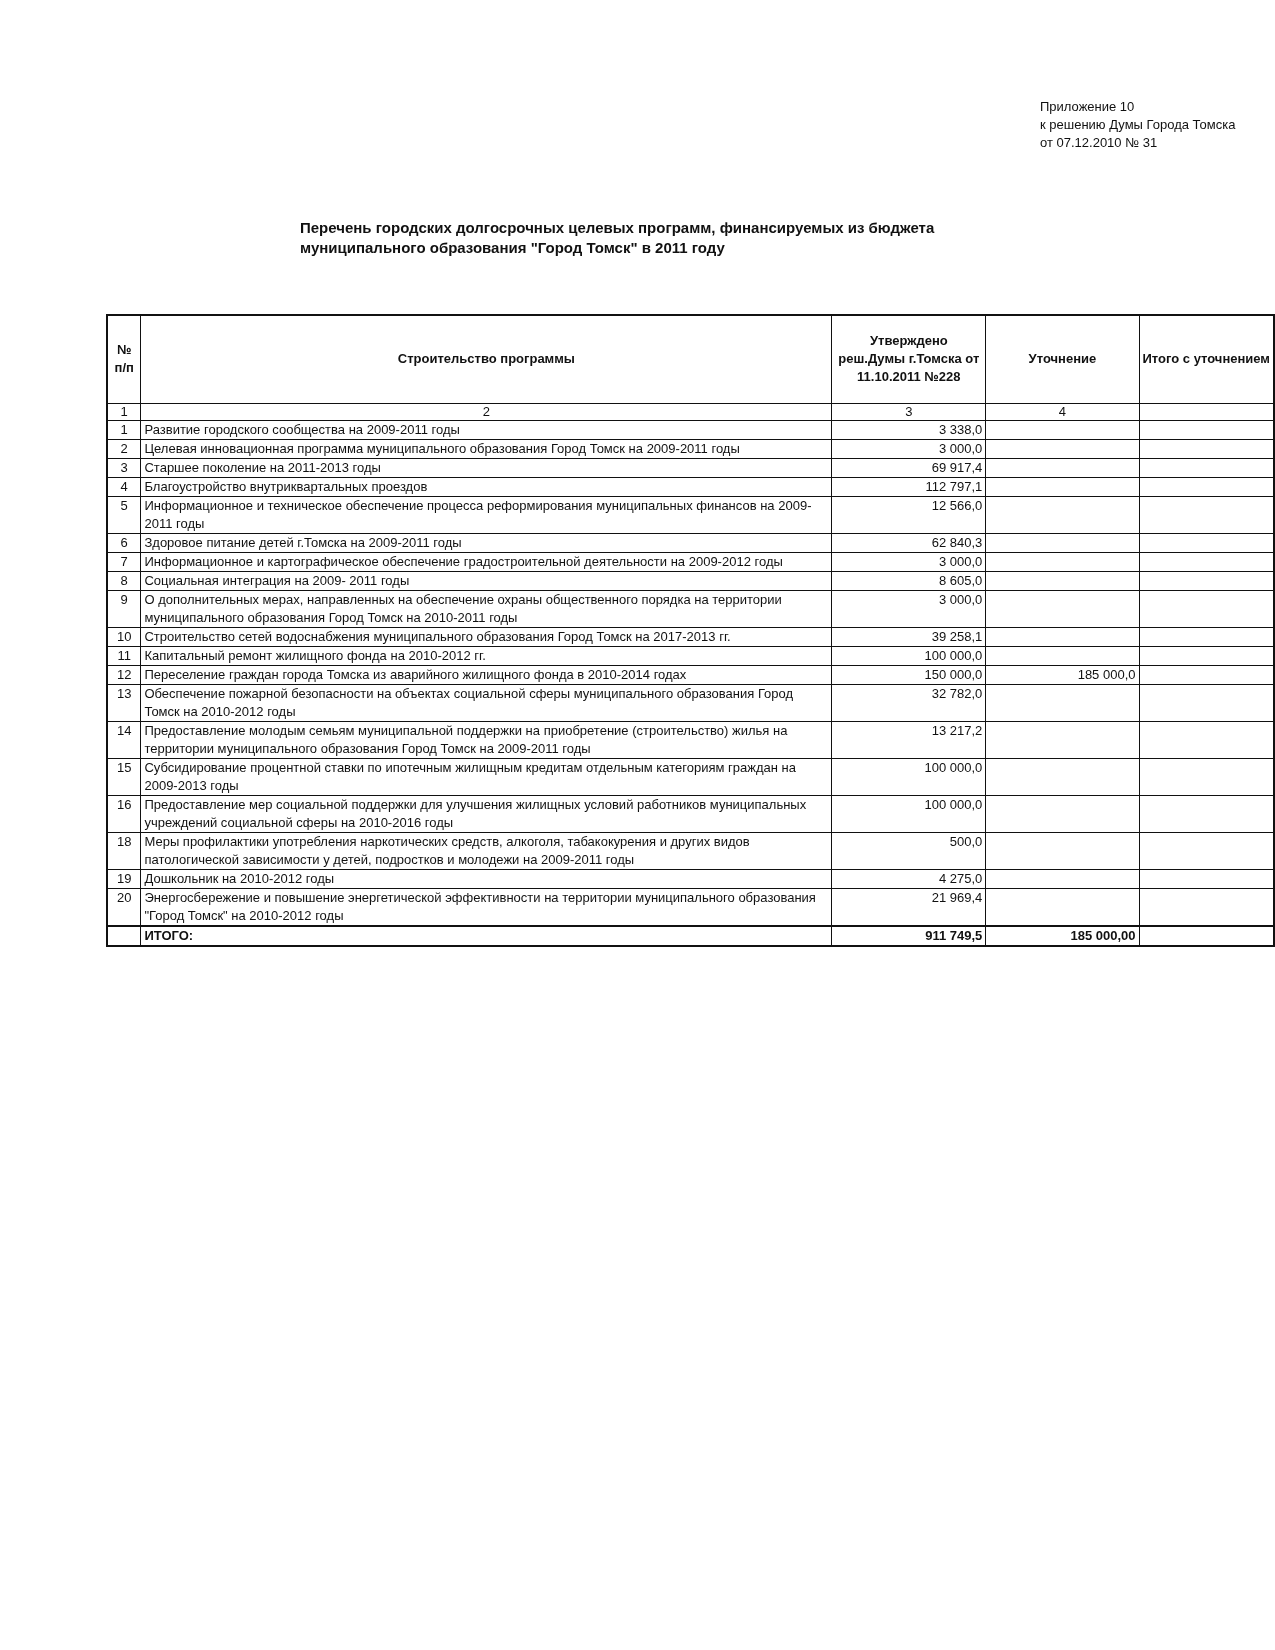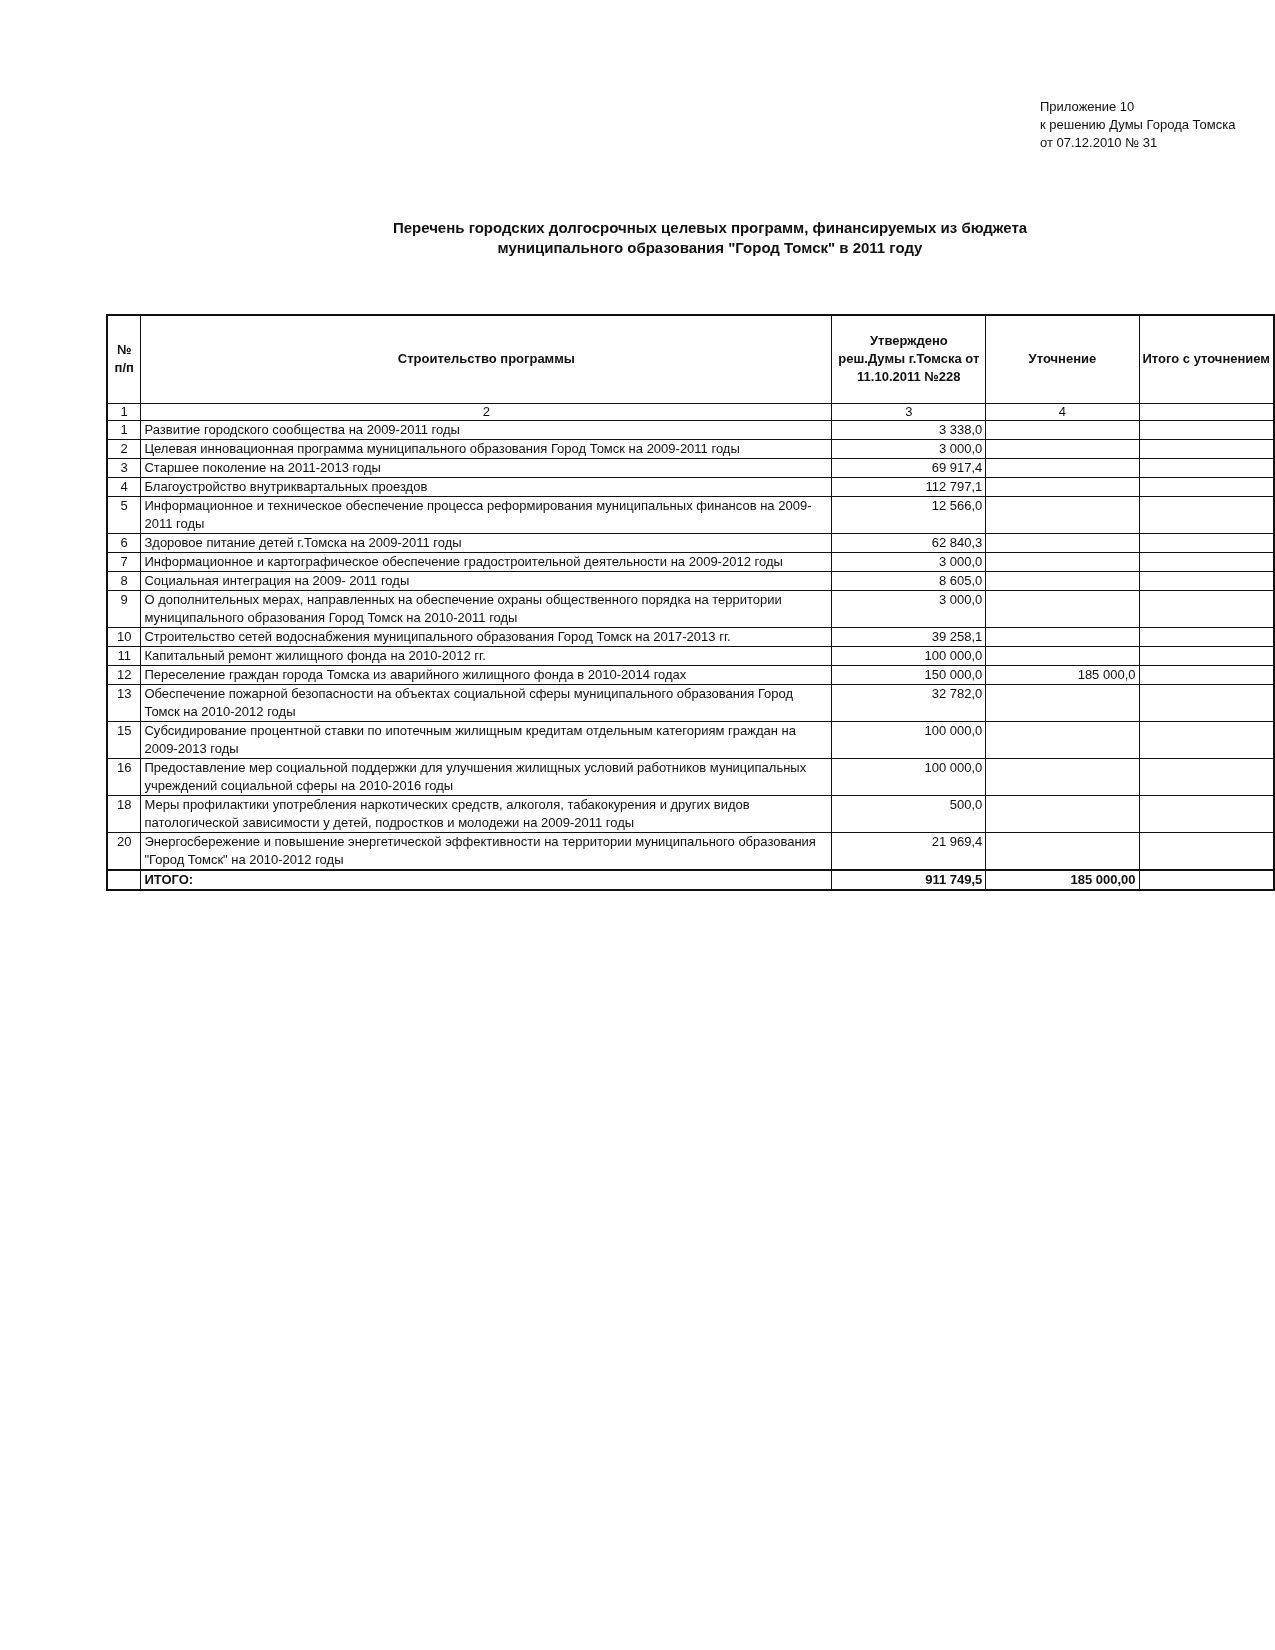--- a/index.html
+++ b/index.html
@@ -6,21 +6,21 @@
   body {
     width: 1275px; height: 1650px; position: relative; overflow: hidden;
     font-family: "Liberation Sans", sans-serif; color: #111;
   }
   .appendix {
     position: absolute; left: 1040px; top: 98px; width: 260px;
     font-size: 13px; line-height: 18px; white-space: nowrap;
   }
   .title {
     position: absolute; left: 300px; top: 218px; width: 820px;
-    text-align: center; font-weight: bold; font-size: 15px; line-height: 20px;
+    text-align: left; font-weight: bold; font-size: 15px; line-height: 20px;
   }
   table.main {
     position: absolute; left: 106px; top: 314px;
     border-collapse: collapse; table-layout: fixed;
     font-size: 13px; line-height: 18px;
   }
   table.main td, table.main th {
     border: 1px solid #111; padding: 0 3px; vertical-align: top;
   }
   table.main th { font-weight: bold; vertical-align: middle; text-align: center; font-size: 13px; }
@@ -161,37 +161,51 @@
         <td class="amt"></td>
       </tr>
       <tr>
         <td class="no">13</td>
         <td>Обеспечение пожарной безопасности на объектах социальной сферы муниципального образования Город Томск на 2010-2012 годы</td>
         <td class="amt">32 782,0</td>
         <td class="amt"></td>
         <td class="amt"></td>
       </tr>
       <tr>
+        <td class="no">14</td>
+        <td>Предоставление молодым семьям муниципальной поддержки на приобретение (строительство) жилья на территории муниципального образования Город Томск на 2009-2011 годы</td>
+        <td class="amt">13 217,2</td>
+        <td class="amt"></td>
+        <td class="amt"></td>
+      </tr>
+      <tr>
         <td class="no">15</td>
         <td>Субсидирование процентной ставки по ипотечным жилищным кредитам отдельным категориям граждан на 2009-2013 годы</td>
         <td class="amt">100 000,0</td>
         <td class="amt"></td>
         <td class="amt"></td>
       </tr>
       <tr>
         <td class="no">16</td>
         <td>Предоставление мер социальной поддержки для улучшения жилищных условий работников муниципальных учреждений социальной сферы на 2010-2016 годы</td>
         <td class="amt">100 000,0</td>
         <td class="amt"></td>
         <td class="amt"></td>
       </tr>
       <tr>
         <td class="no">18</td>
         <td> Меры профилактики употребления наркотических средств, алкоголя, табакокурения и других видов патологической зависимости у детей, подростков и молодежи на 2009-2011 годы</td>
         <td class="amt">500,0</td>
+        <td class="amt"></td>
+        <td class="amt"></td>
+      </tr>
+      <tr>
+        <td class="no">19</td>
+        <td>Дошкольник на 2010-2012 годы</td>
+        <td class="amt">4 275,0</td>
         <td class="amt"></td>
         <td class="amt"></td>
       </tr>
       <tr>
         <td class="no">20</td>
         <td>Энергосбережение и повышение энергетической эффективности на территории муниципального образования "Город Томск" на 2010-2012 годы</td>
         <td class="amt">21 969,4</td>
         <td class="amt"></td>
         <td class="amt"></td>
       </tr>

